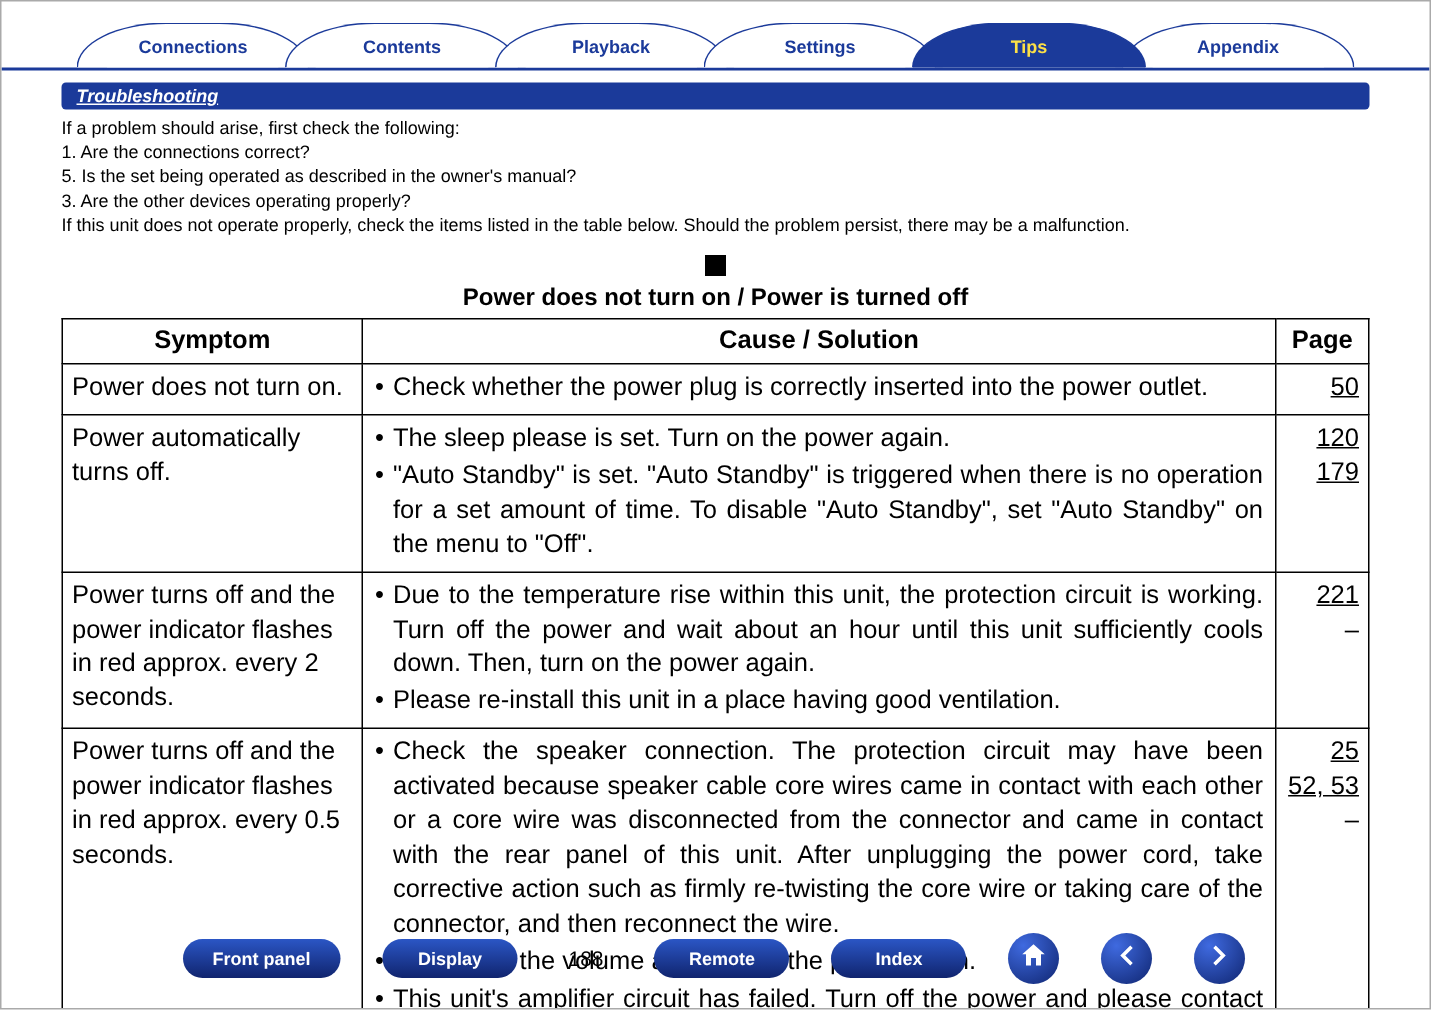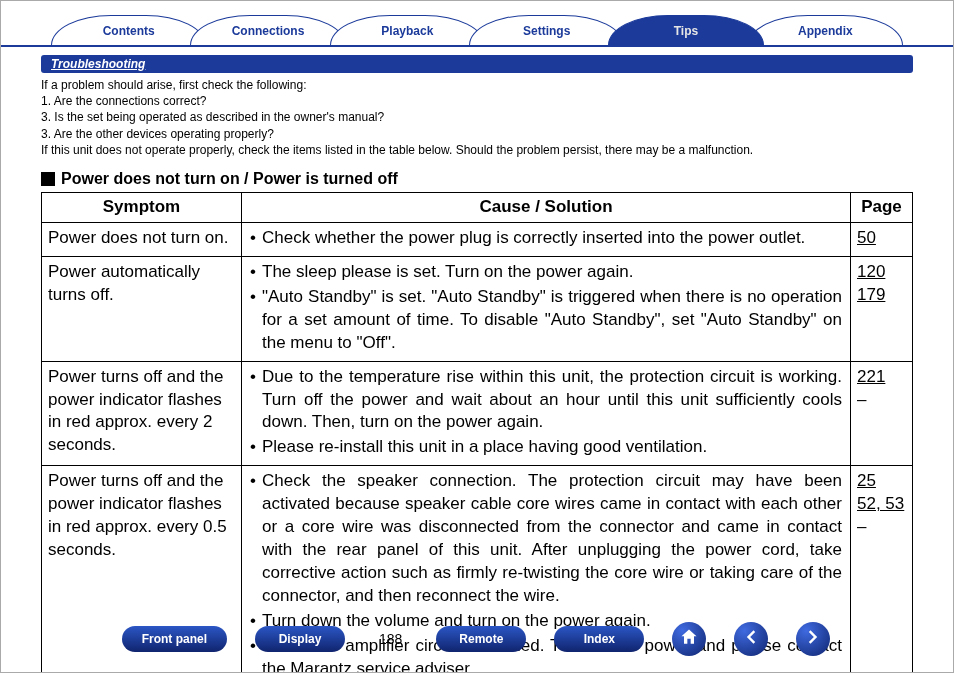--- a/index.html
+++ b/index.html
@@ -35,21 +35,21 @@
     border-radius: 60px 60px 0 0 / 30px 30px 0 0;
     display: flex;
     align-items: center;
     justify-content: center;
     font-weight: bold;
     color: #1b3a9a;
     cursor: pointer;
   }
   .tab.active {
     background: #1b3a9a;
-    color: #e5e5e5;
+    color: #fde047;
     z-index: 5;
   }
   .tab:first-child { margin-left: 40px; }
   .tab:last-child  { margin-right: 40px; }
 
   
   .sectionbar {
     margin: 8px 40px 4px 40px;
     background: #1b3a9a;
     border-radius: 3px;
@@ -66,39 +66,40 @@
   .bodytext .bold { font-weight: normal; }
 
   
   .subhead {
     margin: 12px 40px 4px 40px;
     font-size: 16px;
     font-weight: bold;
     display: flex;
     align-items: center;
     gap: 6px;
+    flex-direction: column;
   }
   .subhead .square {
     width: 14px; height: 14px; background: #000; display: inline-block;
   }
 
   
   .tbl {
     border-collapse: collapse;
     margin: 0 40px;
     width: calc(100% - 80px);
     font-size: 17px;
     line-height: 1.35;
   }
   .tbl th, .tbl td { border: 1px solid #000; }
   .tbl th { font-weight: bold; text-align: center; padding: 3px 4px; }
   .tbl td { vertical-align: top; }
   .tbl td.sym  { padding: 4px 6px; width: 200px; margin-top: 16px; }
   .tbl td.cause{ padding: 4px 8px; text-align: justify; }
-  .tbl td.page { padding: 4px 6px; width: 62px; text-align: left; margin-left: 32px; }
+  .tbl td.page { padding: 4px 6px; width: 62px; text-align: right; margin-left: 32px; }
   .bullet { display: flex; gap: 4px; margin-bottom: 2px; }
   .bullet .dot { flex: 0 0 8px; }
   .pagelink { text-decoration: underline; cursor: pointer; display:block; }
   .pagenone { display:block; }
 
   
   .footer {
     position: absolute;
     bottom: 16px;
     left: 0; right: 2px;
@@ -129,24 +130,24 @@
     font-size: 18px; font-weight: bold;
     cursor: pointer;
   }
   .iconbtn svg { width: 20px; height: 20px; fill: #fff; }
 </style>
 </head>
 <body>
 
 <div class="tabbar">
   <div class="tab">
+      <span>Connections</span>
+    </div>
+  <div class="tab">
       <span>Contents</span>
-    </div>
-  <div class="tab">
-      <span>Connections</span>
     </div>
   <div class="tab">
       <span>Playback</span>
     </div>
   <div class="tab">
       <span>Settings</span>
     </div>
   <div class="tab active">
       <span>Tips</span>
     </div>
@@ -155,21 +156,21 @@
     </div>
 </div>
 
 <div class="sectionbar">
   <span>Troubleshooting</span>
 </div>
 
 <div class="bodytext">
   <div class="bold">If a problem should arise, first check the following:</div>
   <div class="bold">1. Are the connections correct?</div>
-  <div class="bold">3. Is the set being operated as described in the owner's manual?</div>
+  <div class="bold">5. Is the set being operated as described in the owner's manual?</div>
   <div class="bold">3. Are the other devices operating properly?</div>
   <div>If this unit does not operate properly, check the items listed in the table below. Should the problem persist, there may be a malfunction.</div>
 </div>
 
 <div class="subhead">
   <span class="square"></span>
   <span>Power does not turn on / Power is turned off</span>
 </div>
 
 <table class="tbl">

